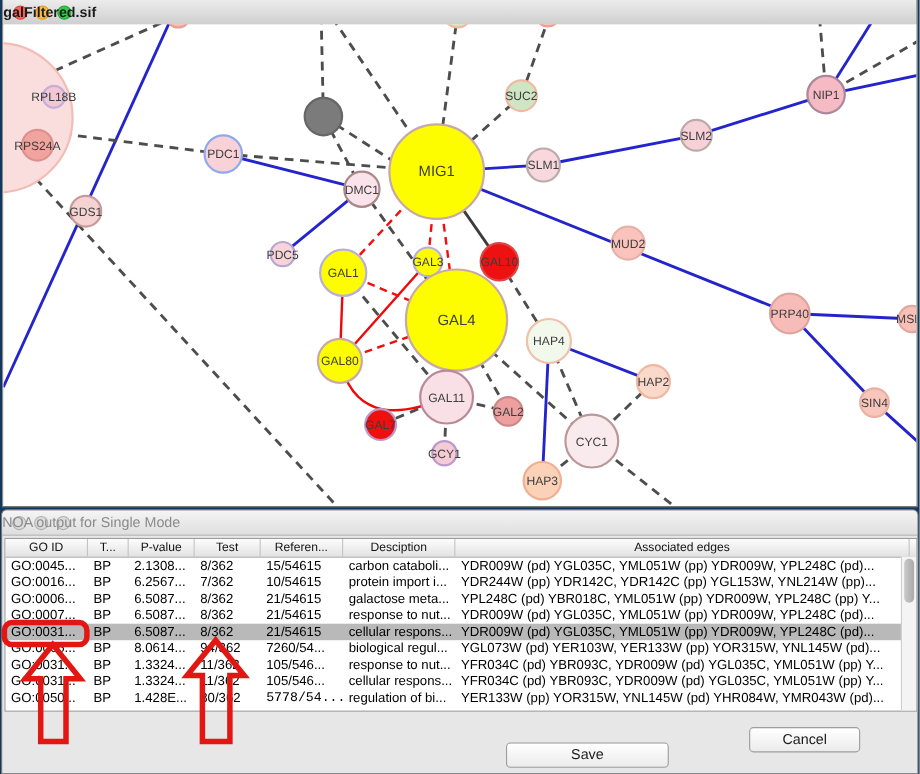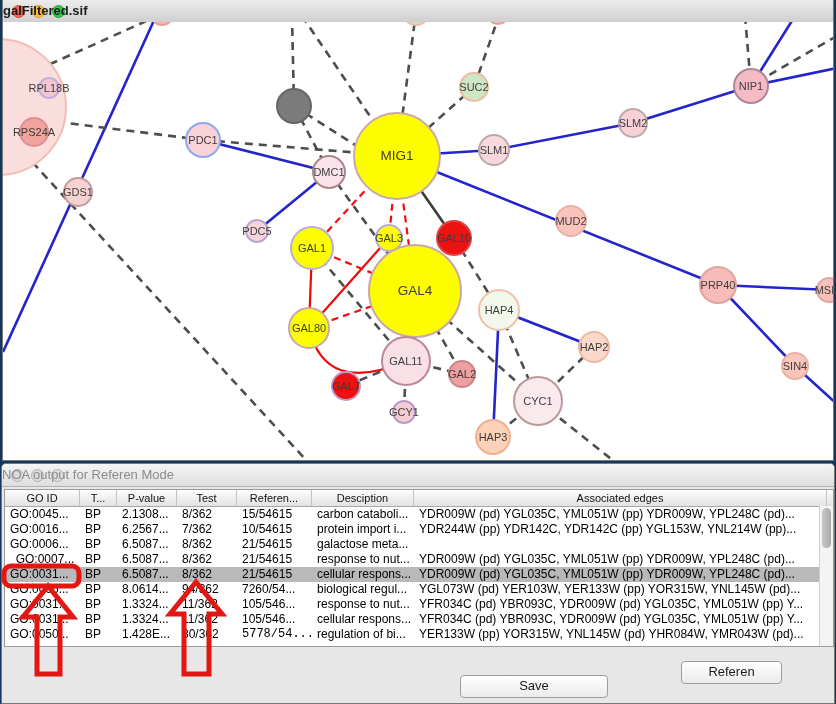--- a/index.html
+++ b/index.html
@@ -173,21 +173,21 @@
     </svg>
 </div>
 
 <div class="window" id="noa-window">
   <div class="titlebar">
     <div class="lights">
       <div class="light gray"></div>
       <div class="light gray"></div>
       <div class="light gray"></div>
     </div>
-    <div class="title">NOA output for Referen Mode</div>
+    <div class="title">NOA output for Single Mode</div>
   </div>
 
   <div id="noa-table">
     <div id="thead">
         <div class="hcell" style="width: 75px;">GO ID</div>
         <div class="hcell" style="width: 37px;">T...</div>
         <div class="hcell" style="width: 60px;">P-value</div>
         <div class="hcell" style="width: 60px;">Test</div>
         <div class="hcell" style="width: 75px;">Referen...</div>
         <div class="hcell" style="width: 102px;">Desciption</div>
@@ -212,23 +212,24 @@
           <div class="tcell" style="width: 102px;">protein import i...</div>
           <div class="tcell" style="width: 413px;">YDR244W (pp) YDR142C, YDR142C (pp) YGL153W, YNL214W (pp)...</div>
         </div>
         <div class="trow">
           <div class="tcell" style="width: 75px;">GO:0006...</div>
           <div class="tcell" style="width: 37px;">BP</div>
           <div class="tcell" style="width: 60px;">6.5087...</div>
           <div class="tcell" style="width: 60px;">8/362</div>
           <div class="tcell" style="width: 75px;">21/54615</div>
           <div class="tcell" style="width: 102px;">galactose meta...</div>
-        </div>
-        <div class="trow">
-          <div class="tcell" style="width: 75px; text-align: center;">GO:0007...</div>
+          <div class="tcell" style="width: 413px;">YPL248C (pd) YBR018C, YML051W (pp) YDR009W, YPL248C (pp) Y...</div>
+        </div>
+        <div class="trow">
+          <div class="tcell" style="width: 75px;">GO:0007...</div>
           <div class="tcell" style="width: 37px;">BP</div>
           <div class="tcell" style="width: 60px;">6.5087...</div>
           <div class="tcell" style="width: 60px;">8/362</div>
           <div class="tcell" style="width: 75px;">21/54615</div>
           <div class="tcell" style="width: 102px;">response to nut...</div>
           <div class="tcell" style="width: 413px;">YDR009W (pd) YGL035C, YML051W (pp) YDR009W, YPL248C (pd)...</div>
         </div>
         <div class="trow sel">
           <div class="tcell" style="width: 75px;">GO:0031...</div>
           <div class="tcell" style="width: 37px;">BP</div>
@@ -274,20 +275,20 @@
           <div class="tcell" style="width: 102px;">regulation of bi...</div>
           <div class="tcell" style="width: 413px;">YER133W (pp) YOR315W, YNL145W (pd) YHR084W, YMR043W (pd)...</div>
         </div>
       </div>
     <div id="vscroll">
       <div id="vthumb"></div>
     </div>
   </div>
 
   <div class="btn" id="save-btn">Save</div>
-  <div class="btn" id="cancel-btn">Referen</div>
+  <div class="btn" id="cancel-btn">Cancel</div>
 </div>
 
 <svg id="anno" viewBox="0 0 836 704" width="836" height="704">
   <rect x="4" y="566" width="75" height="20" rx="7" fill="none" stroke="#e21713" stroke-width="5"></rect>
   <polygon points="48,586 23,617 37,617 37,674 60,674 60,617 73,617" fill="none" stroke="#e21713" stroke-width="5" stroke-linejoin="miter"></polygon>
   <polygon points="196,582 170,614 184,614 184,674 209,674 209,614 222,614" fill="none" stroke="#e21713" stroke-width="5" stroke-linejoin="miter"></polygon>
 </svg>
 
 </body></html>

